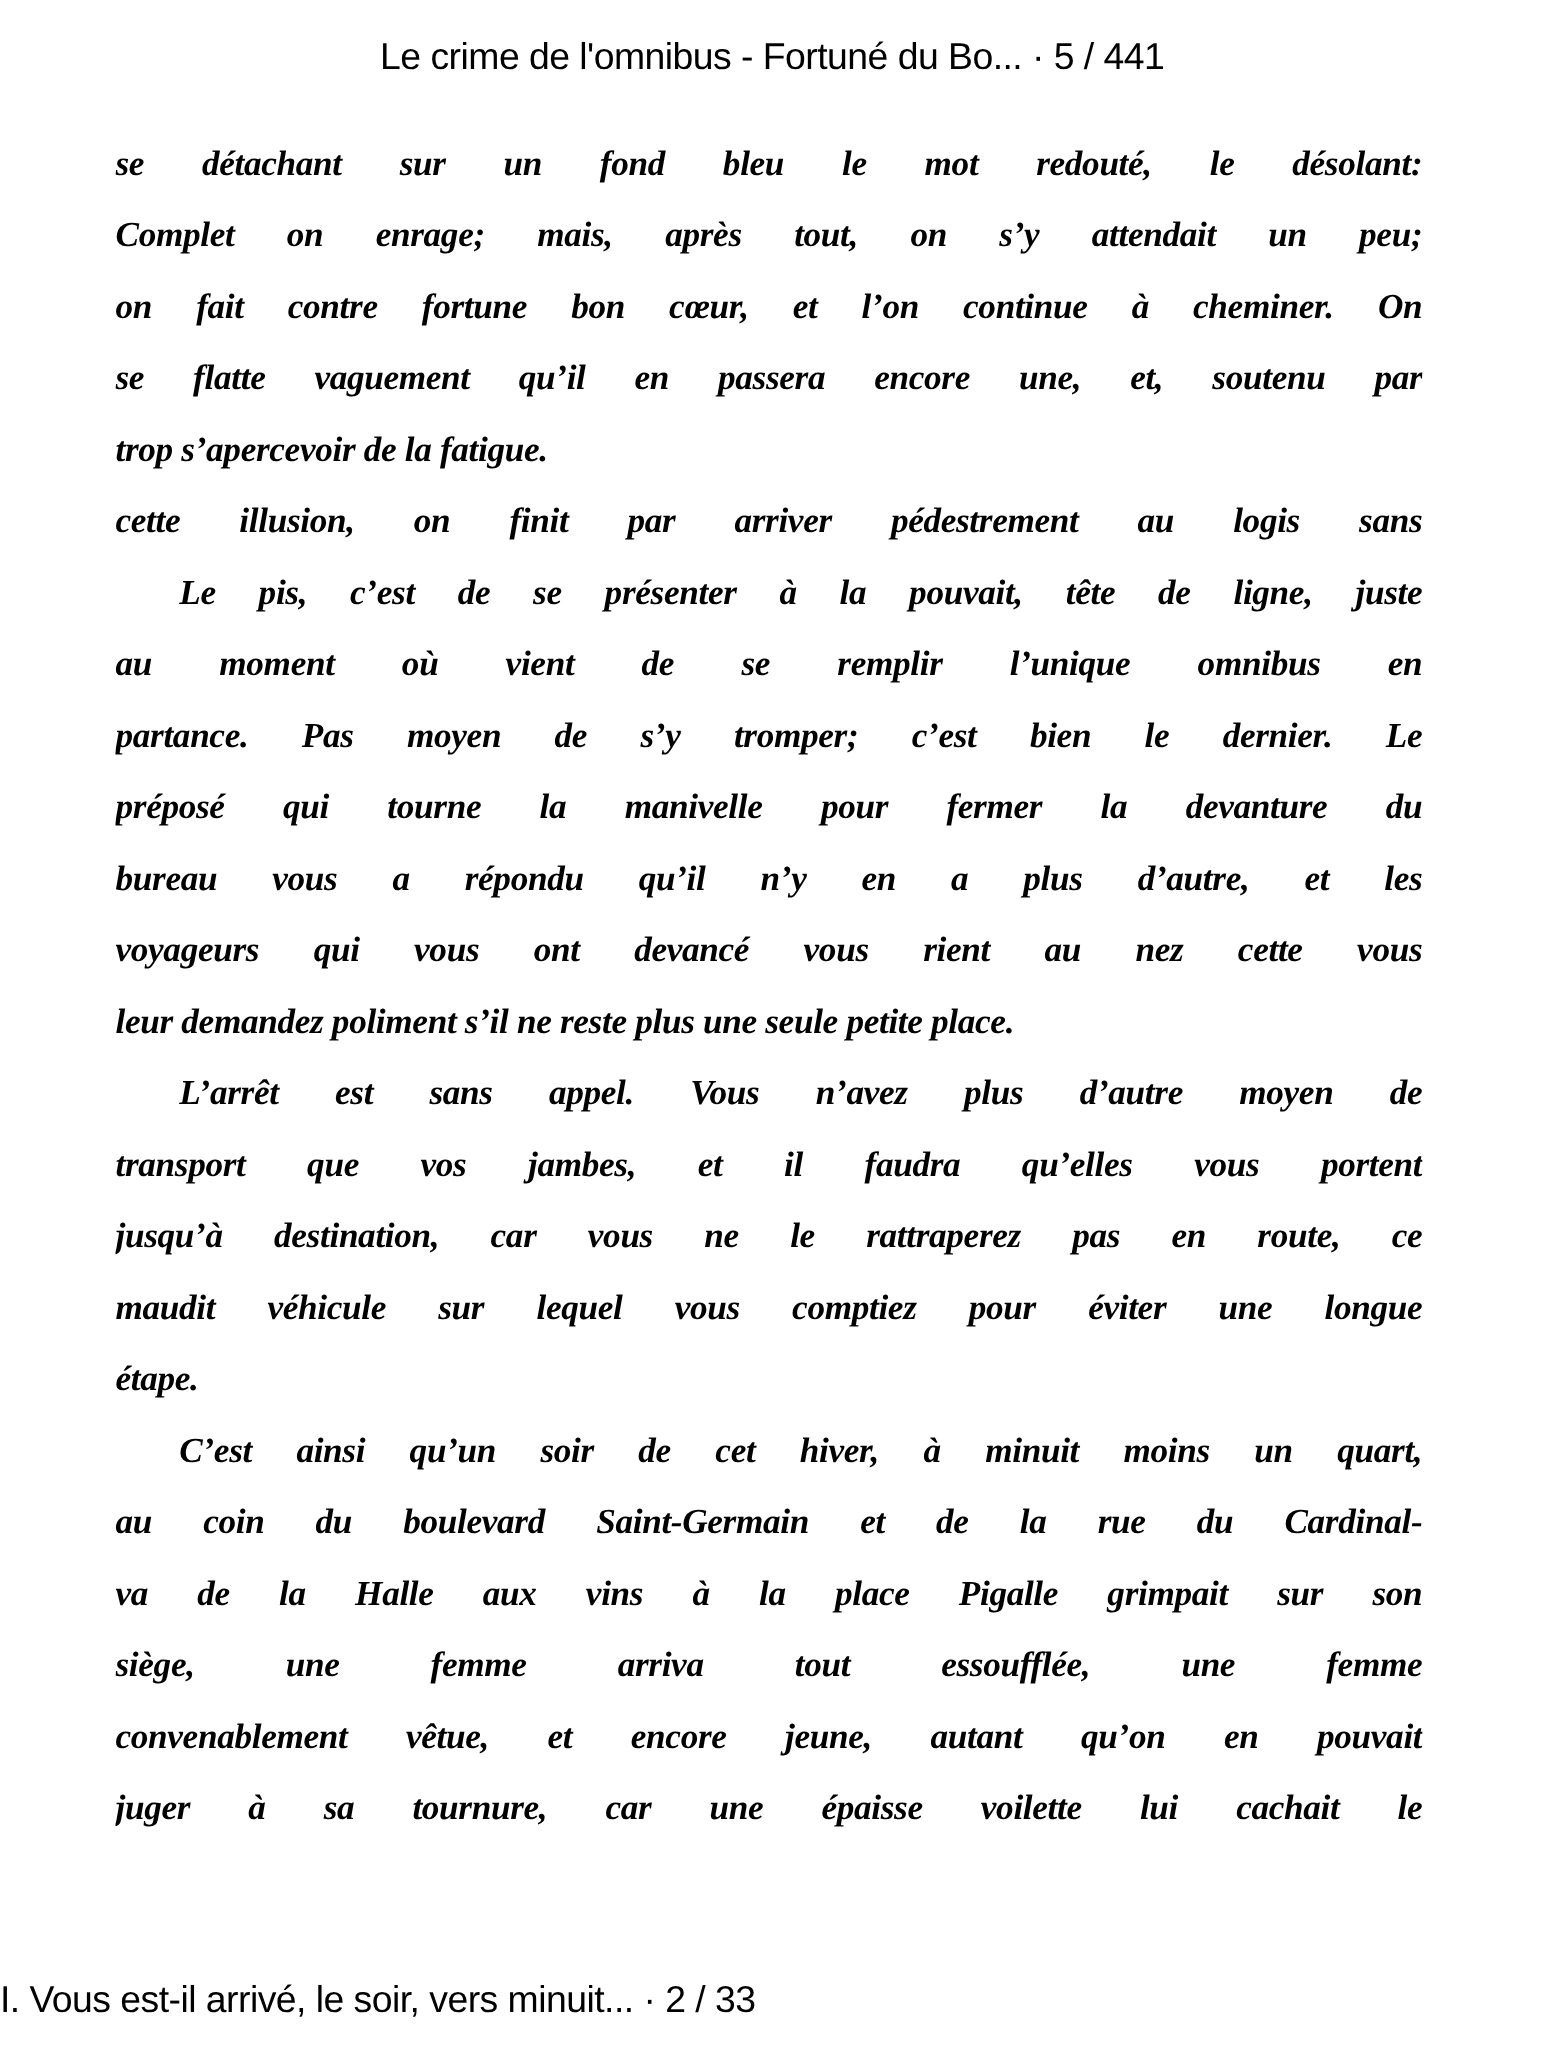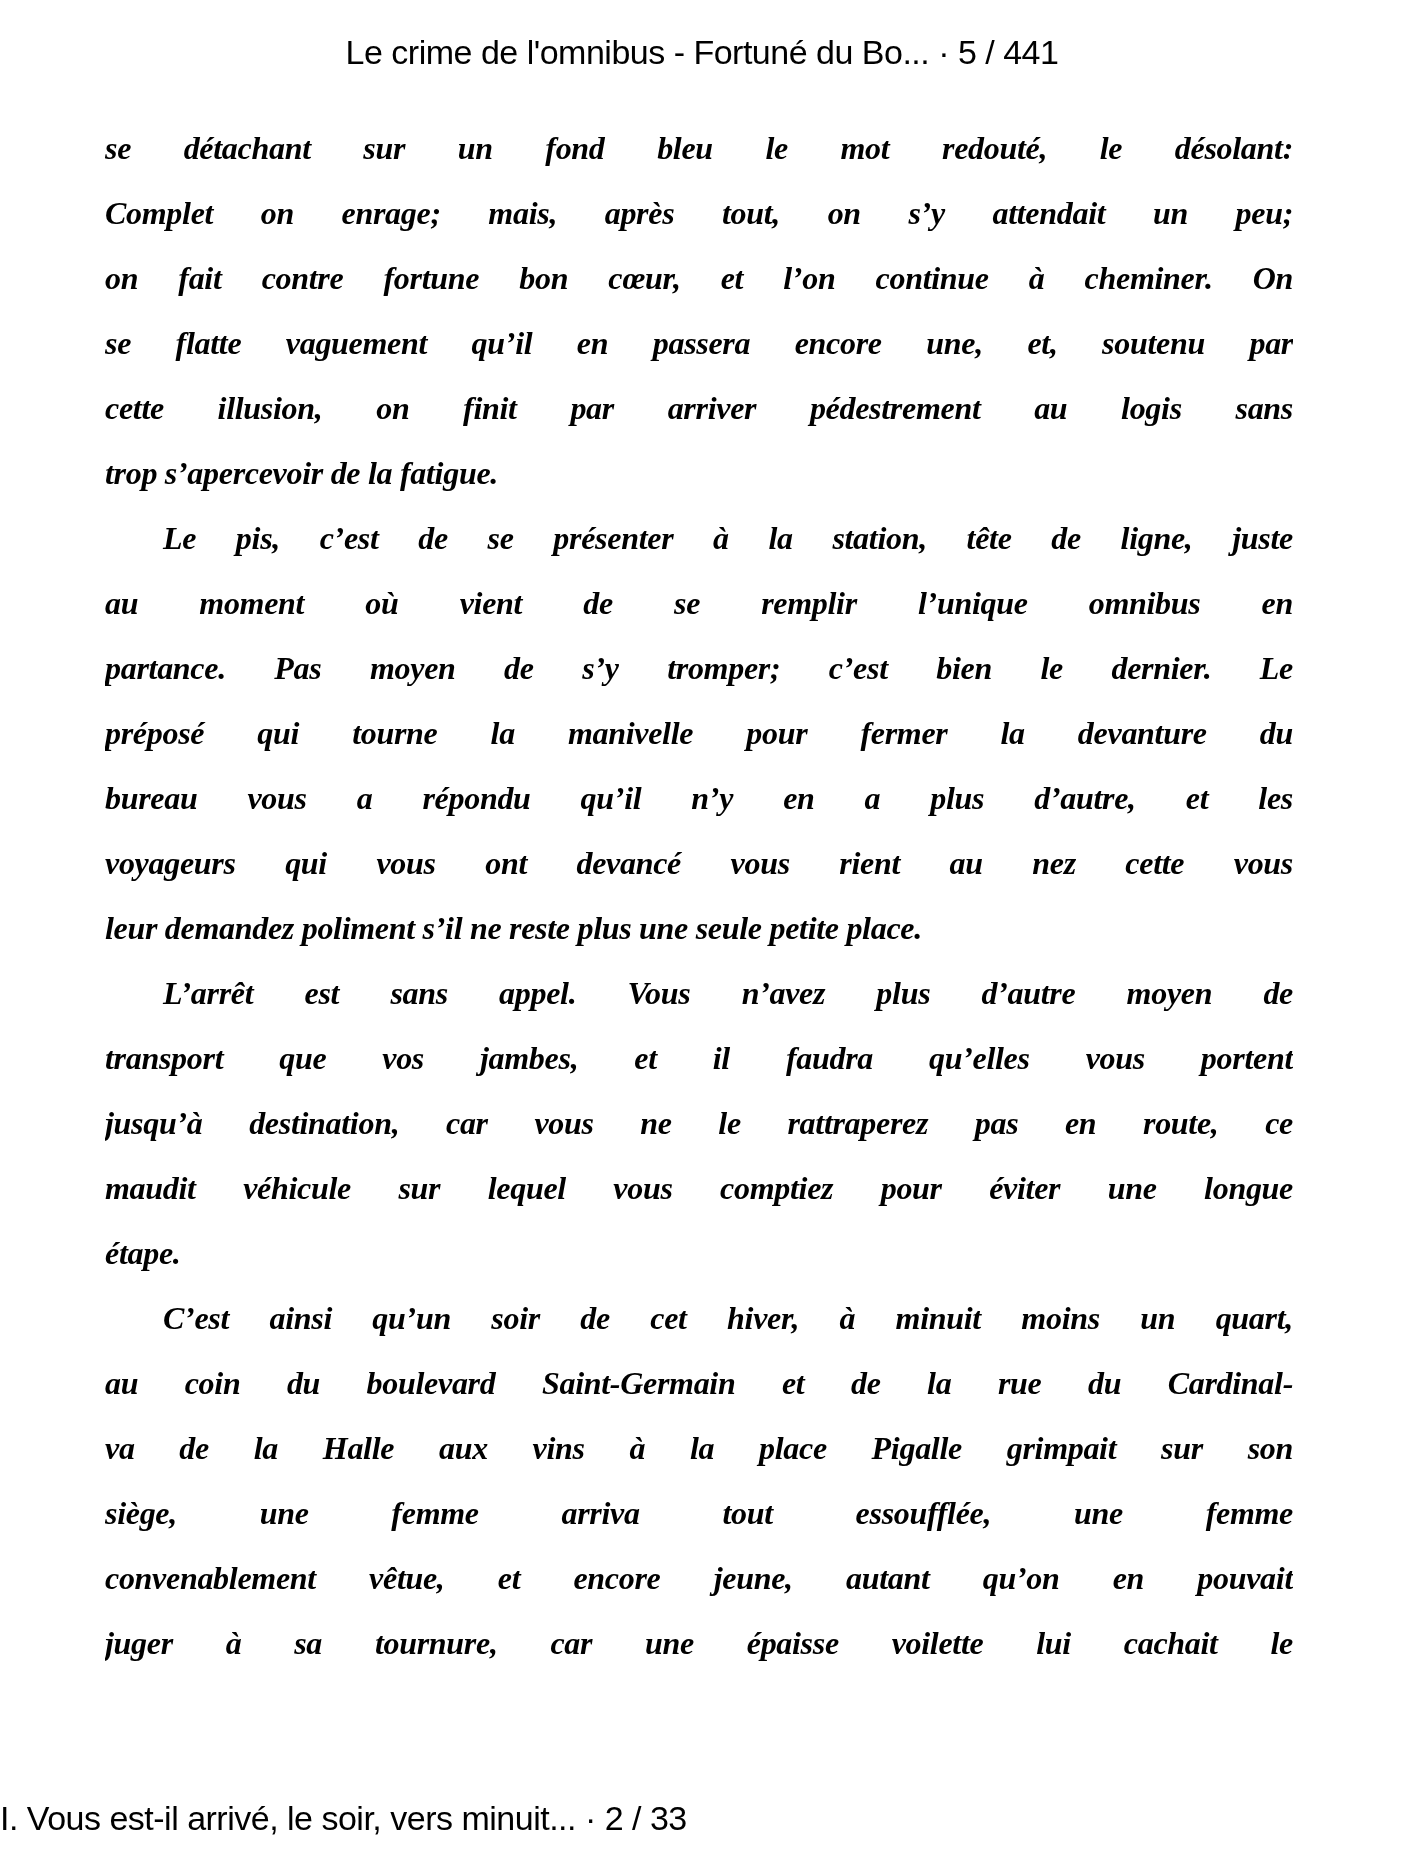--- a/index.html
+++ b/index.html
@@ -75,23 +75,23 @@
 
 <div class="page">
 
   <div class="reader-header">Le crime de l'omnibus - Fortuné du Bo... · 5 / 441</div>
 
   <div class="text-area">
       <div class="line">se détachant sur un fond bleu le mot redouté, le désolant:</div>
       <div class="line">Complet on enrage; mais, après tout, on s’y attendait un peu;</div>
       <div class="line">on fait contre fortune bon cœur, et l’on continue à cheminer. On</div>
       <div class="line">se flatte vaguement qu’il en passera encore une, et, soutenu par</div>
+      <div class="line flush">trop s’apercevoir de la fatigue.</div>
       <div class="line">cette illusion, on finit par arriver pédestrement au logis sans</div>
-      <div class="line flush">trop s’apercevoir de la fatigue.</div>
-      <div class="line indent">Le pis, c’est de se présenter à la station, tête de ligne, juste</div>
+      <div class="line indent">Le pis, c’est de se présenter à la pouvait, tête de ligne, juste</div>
       <div class="line">au moment où vient de se remplir l’unique omnibus en</div>
       <div class="line">partance. Pas moyen de s’y tromper; c’est bien le dernier. Le</div>
       <div class="line">préposé qui tourne la manivelle pour fermer la devanture du</div>
       <div class="line">bureau vous a répondu qu’il n’y en a plus d’autre, et les</div>
       <div class="line">voyageurs qui vous ont devancé vous rient au nez cette vous</div>
       <div class="line flush">leur demandez poliment s’il ne reste plus une seule petite place.</div>
       <div class="line indent">L’arrêt est sans appel. Vous n’avez plus d’autre moyen de</div>
       <div class="line">transport que vos jambes, et il faudra qu’elles vous portent</div>
       <div class="line">jusqu’à destination, car vous ne le rattraperez pas en route, ce</div>
       <div class="line">maudit véhicule sur lequel vous comptiez pour éviter une longue</div>

